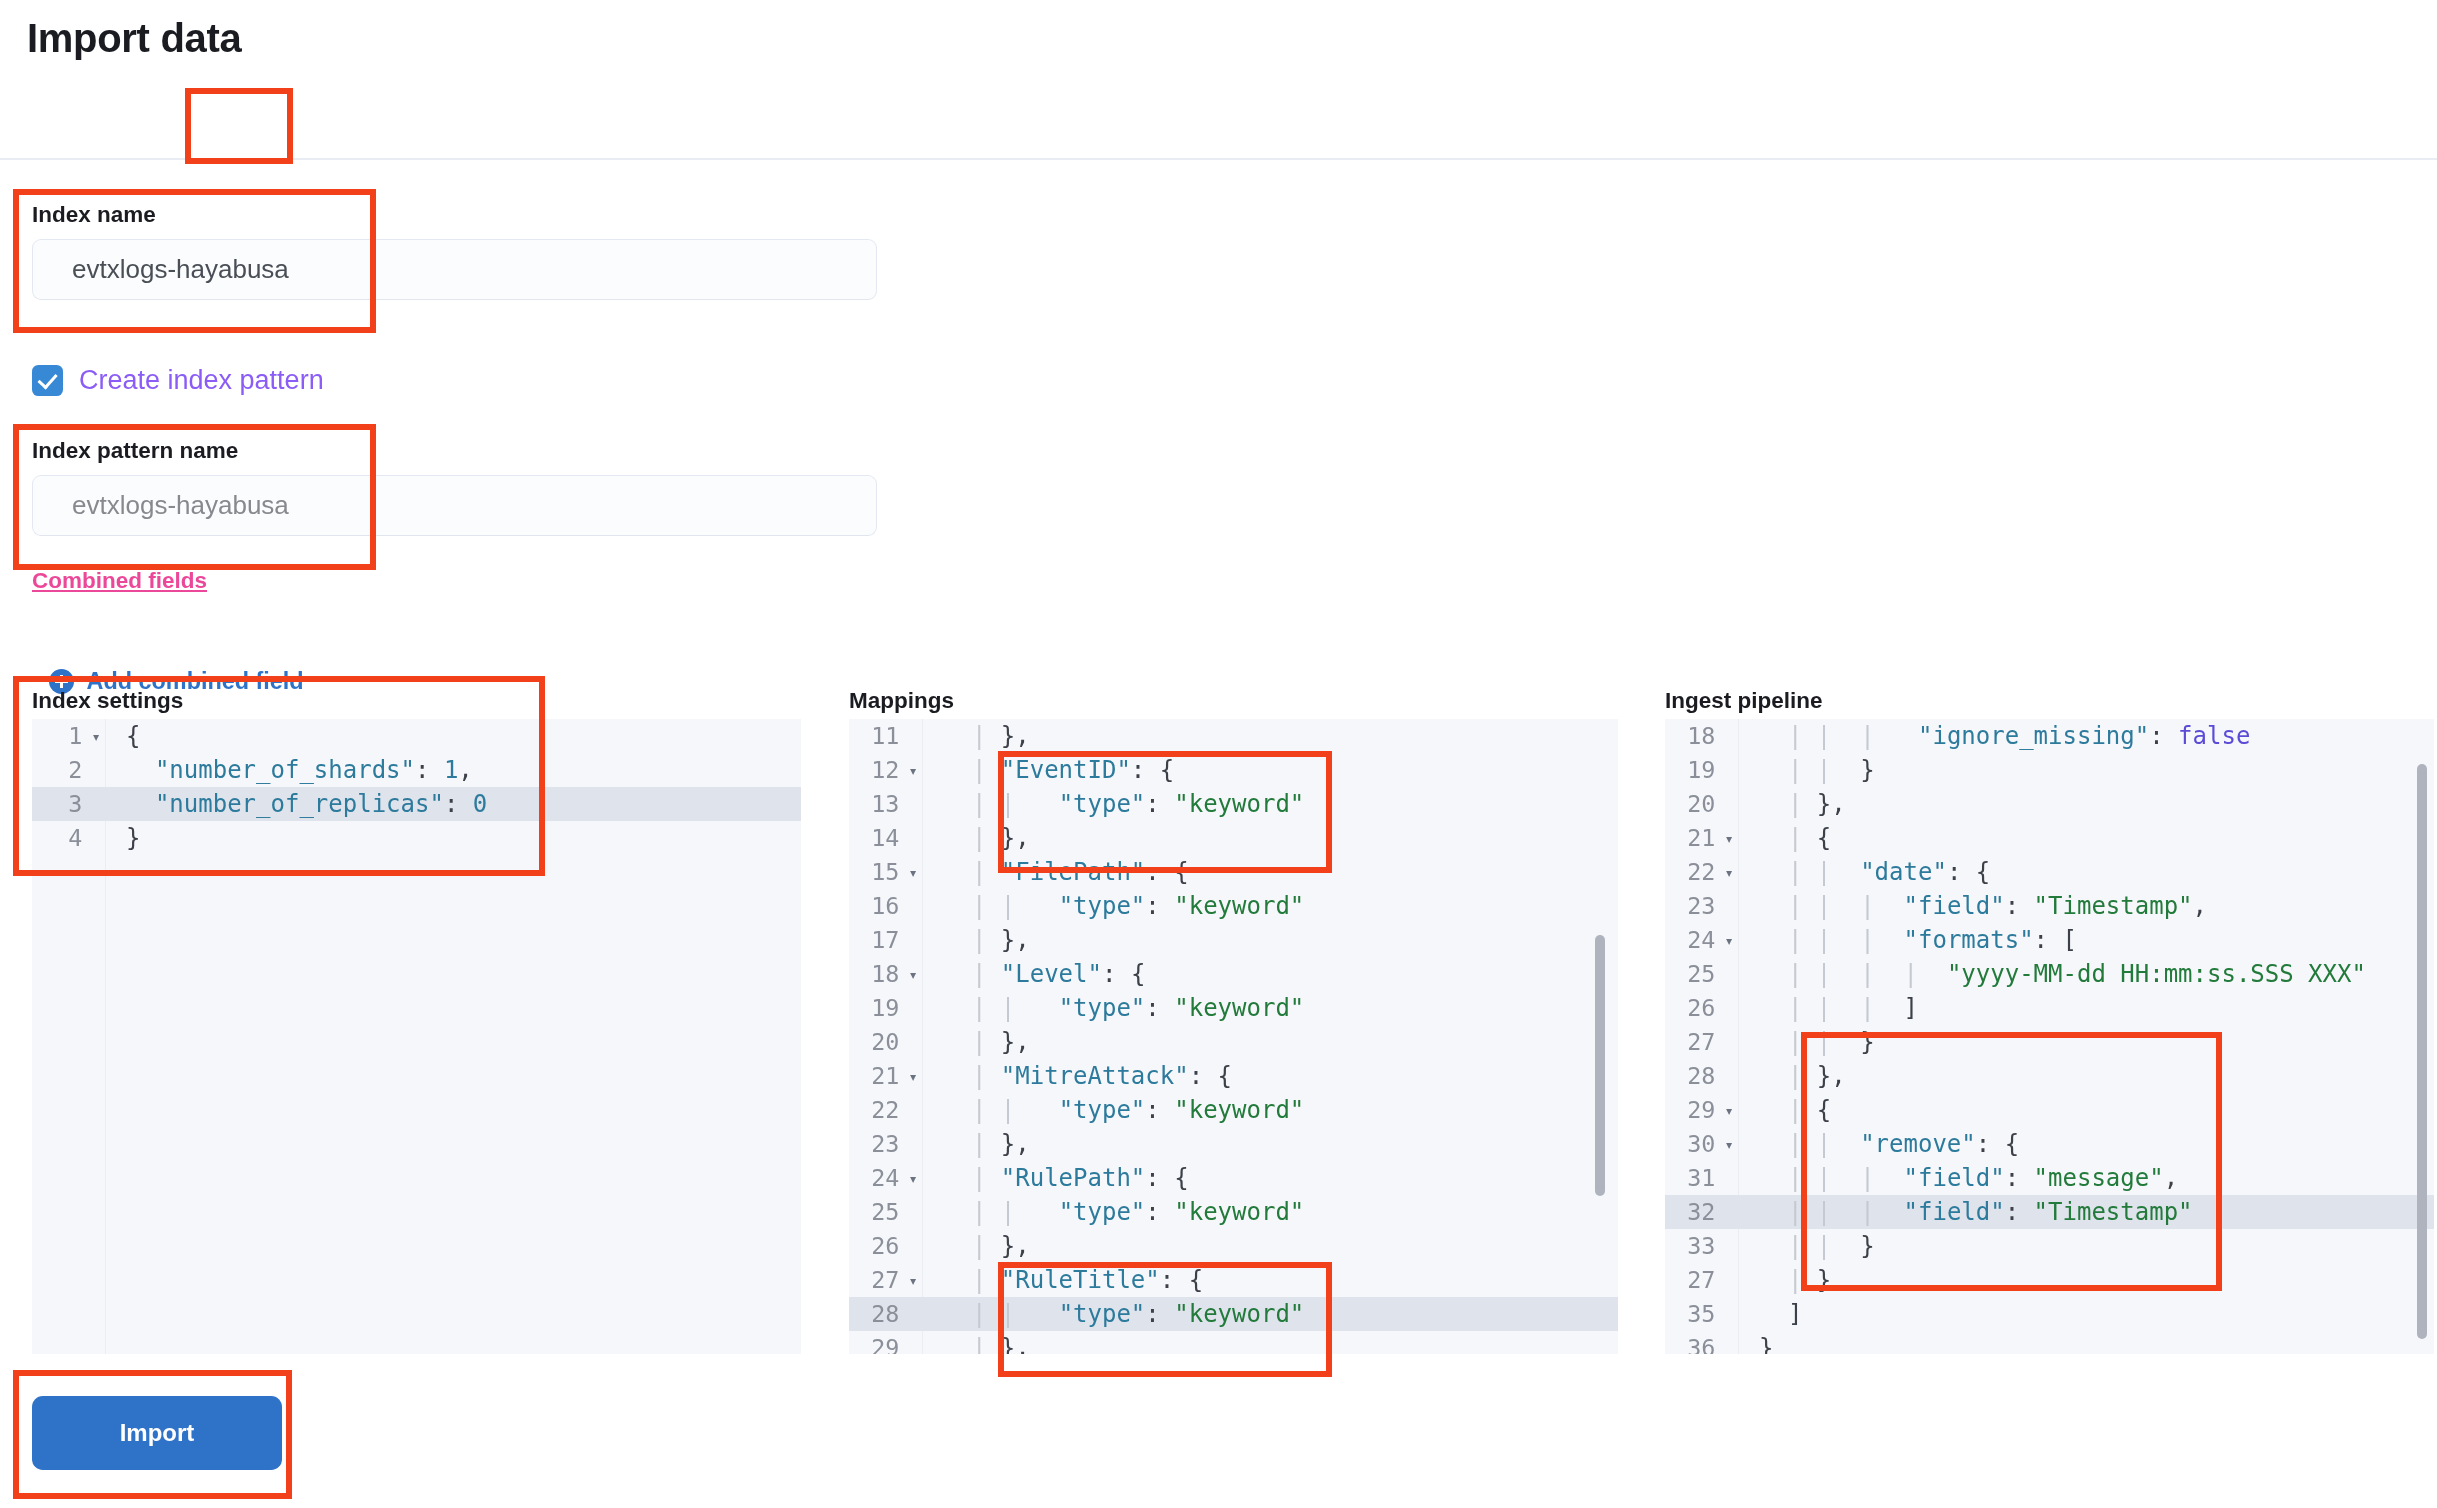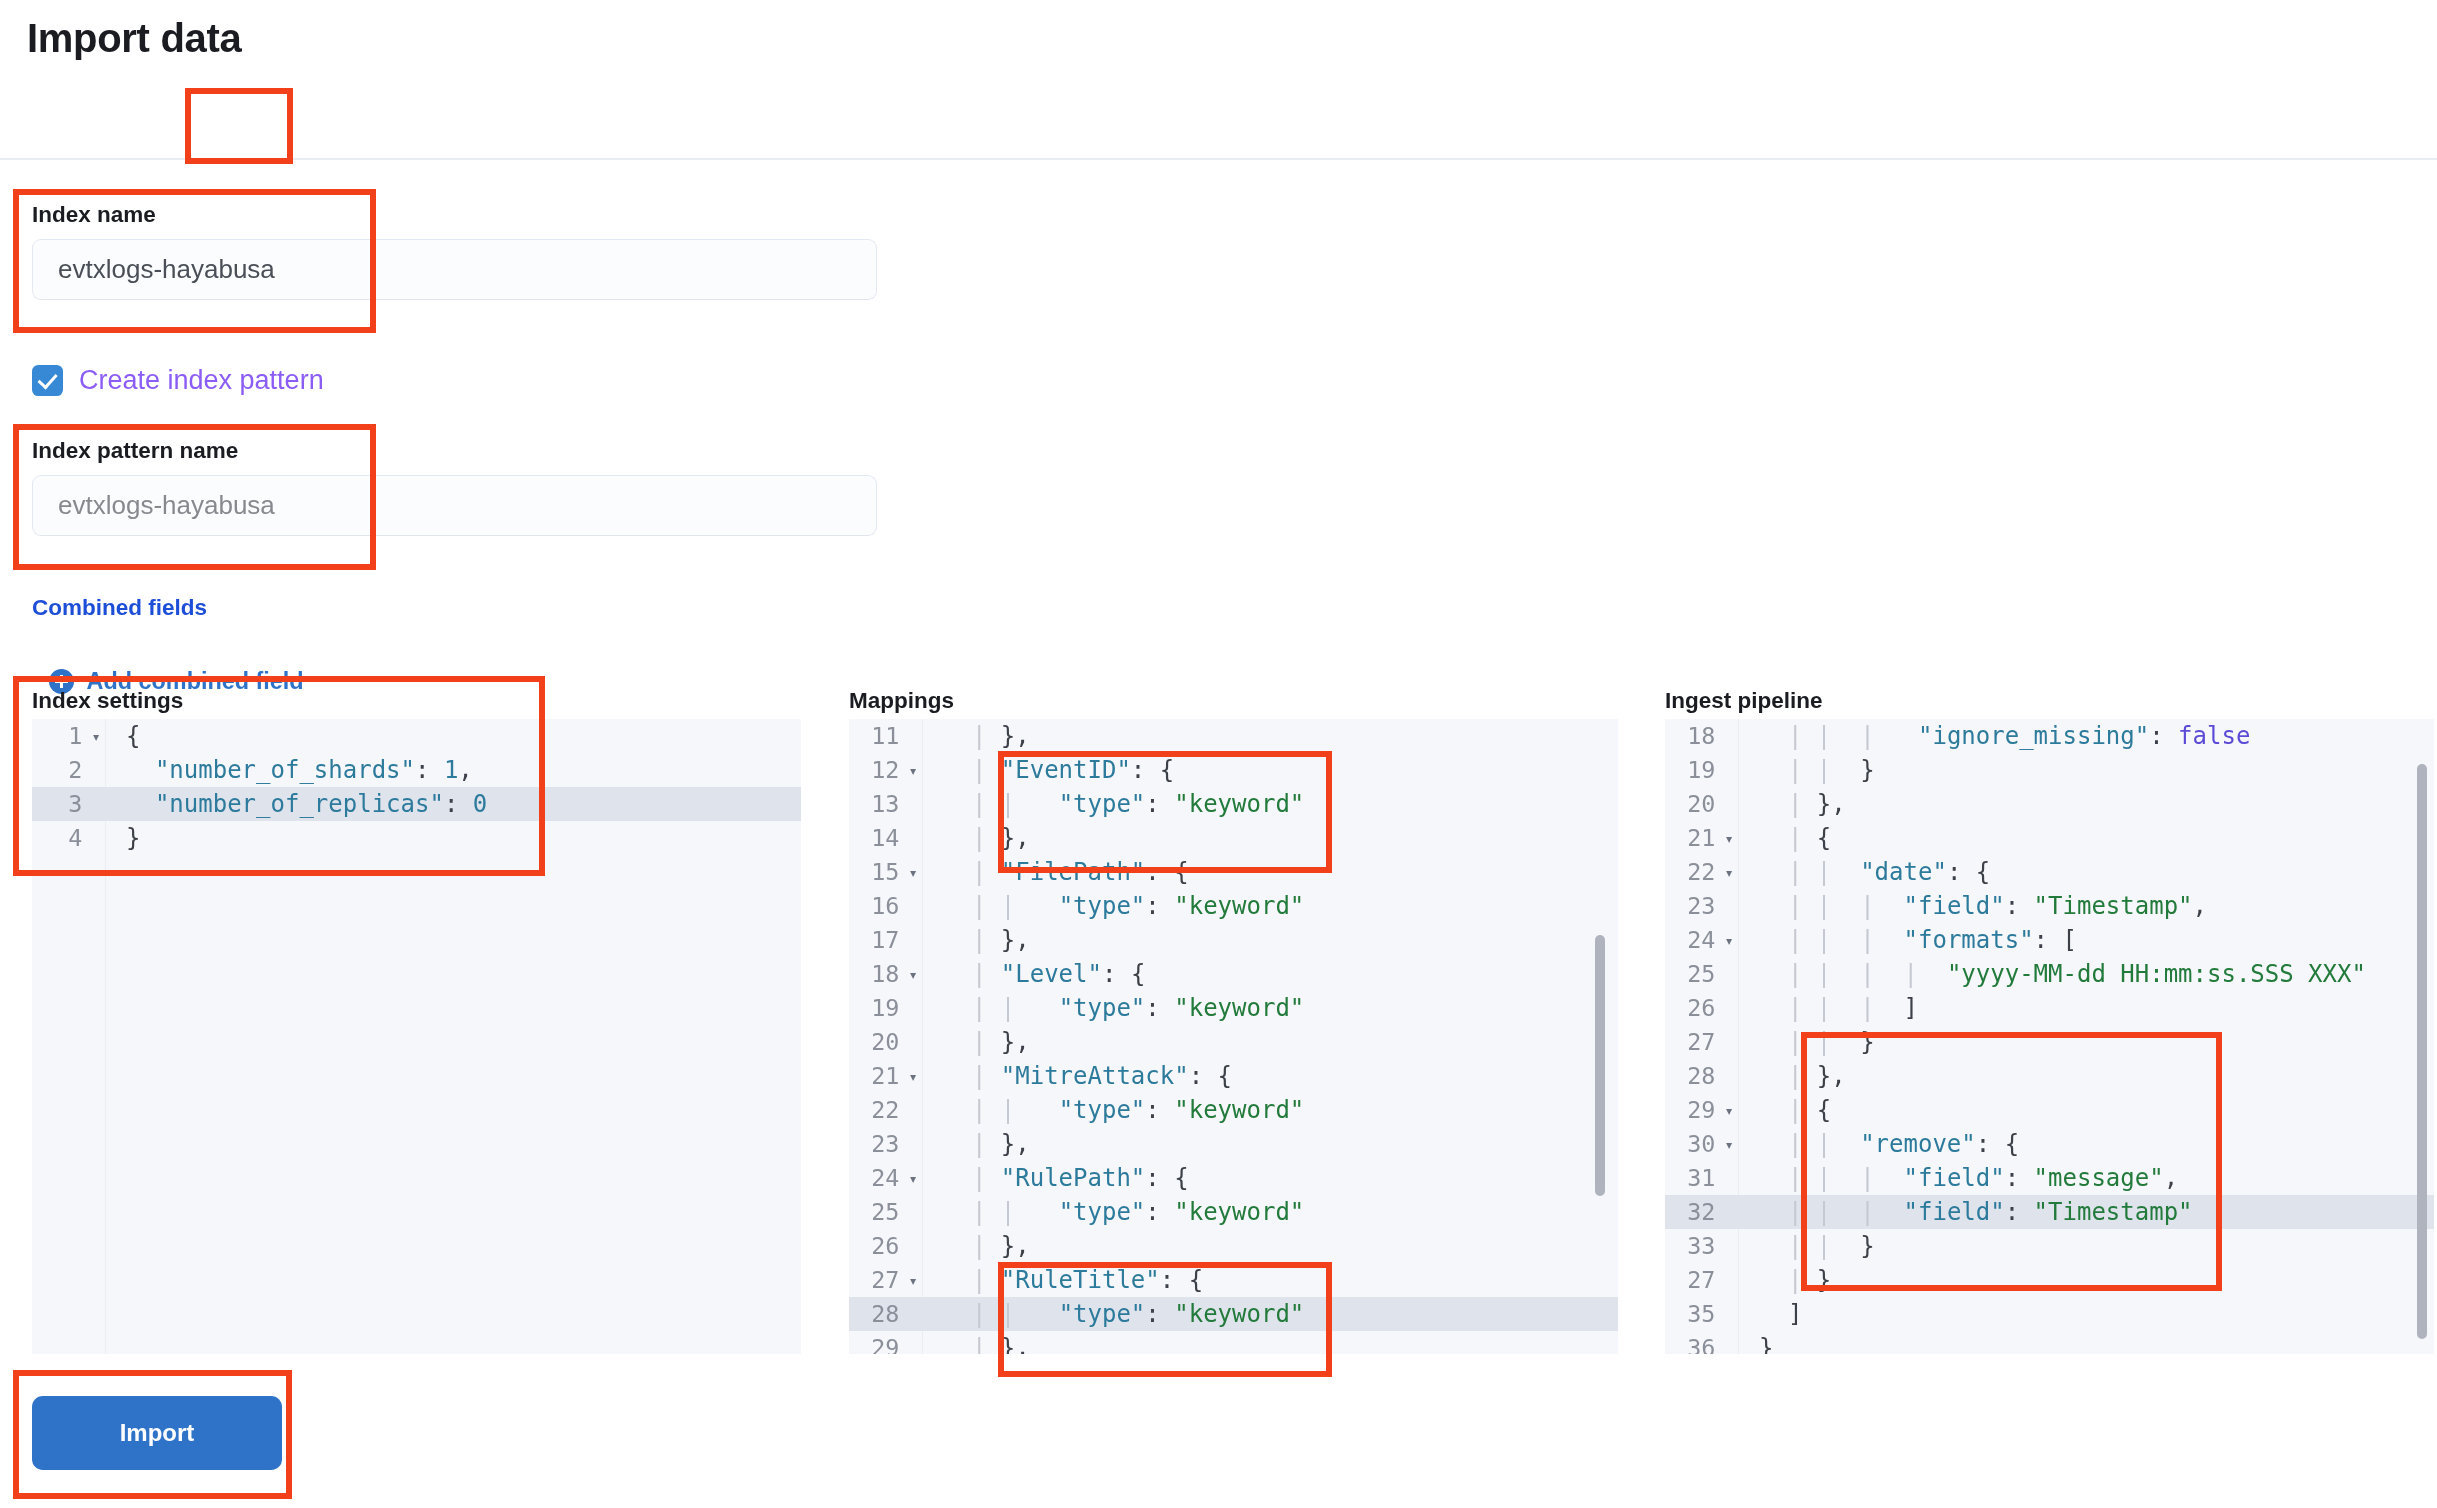--- a/index.html
+++ b/index.html
@@ -68,21 +68,21 @@
   }
   .text-input {
     position: absolute;
     height: 61px;
     background: #fbfcfd;
     border: 0.9px solid #e3e8f2;
     border-bottom: 1.8px solid #e0e5ee;
     border-radius: 9px;
     display: flex;
     align-items: center;
-    padding-left: 25px;
+    padding-left: 39px;
     font-size: 26px;
     color: #4a4f57;
   }
   .text-input.placeholder { color: #87898e; }
 
   
   .checkbox-row {
     position: absolute;
     left: 32px; top: 365px;
     display: flex;
@@ -106,24 +106,25 @@
     transform: rotate(42deg);
   }
   .checkbox-label {
     font-size: 27px;
     color: #8b5cf6;
   }
 
   
   .combined-title {
     position: absolute;
-    left: 32px; top: 595px;
+    left: 32px; top: 568px;
     font-size: 22.5px;
     font-weight: 700;
-    color: #1d4ed8;
+    color: #ec4899;
+    text-decoration: underline;
   }
   .add-link {
     position: absolute;
     left: 49px; top: 668px;
     display: flex;
     align-items: center;
     gap: 12.6px;
     cursor: pointer;
   }
   .plus-icon {

